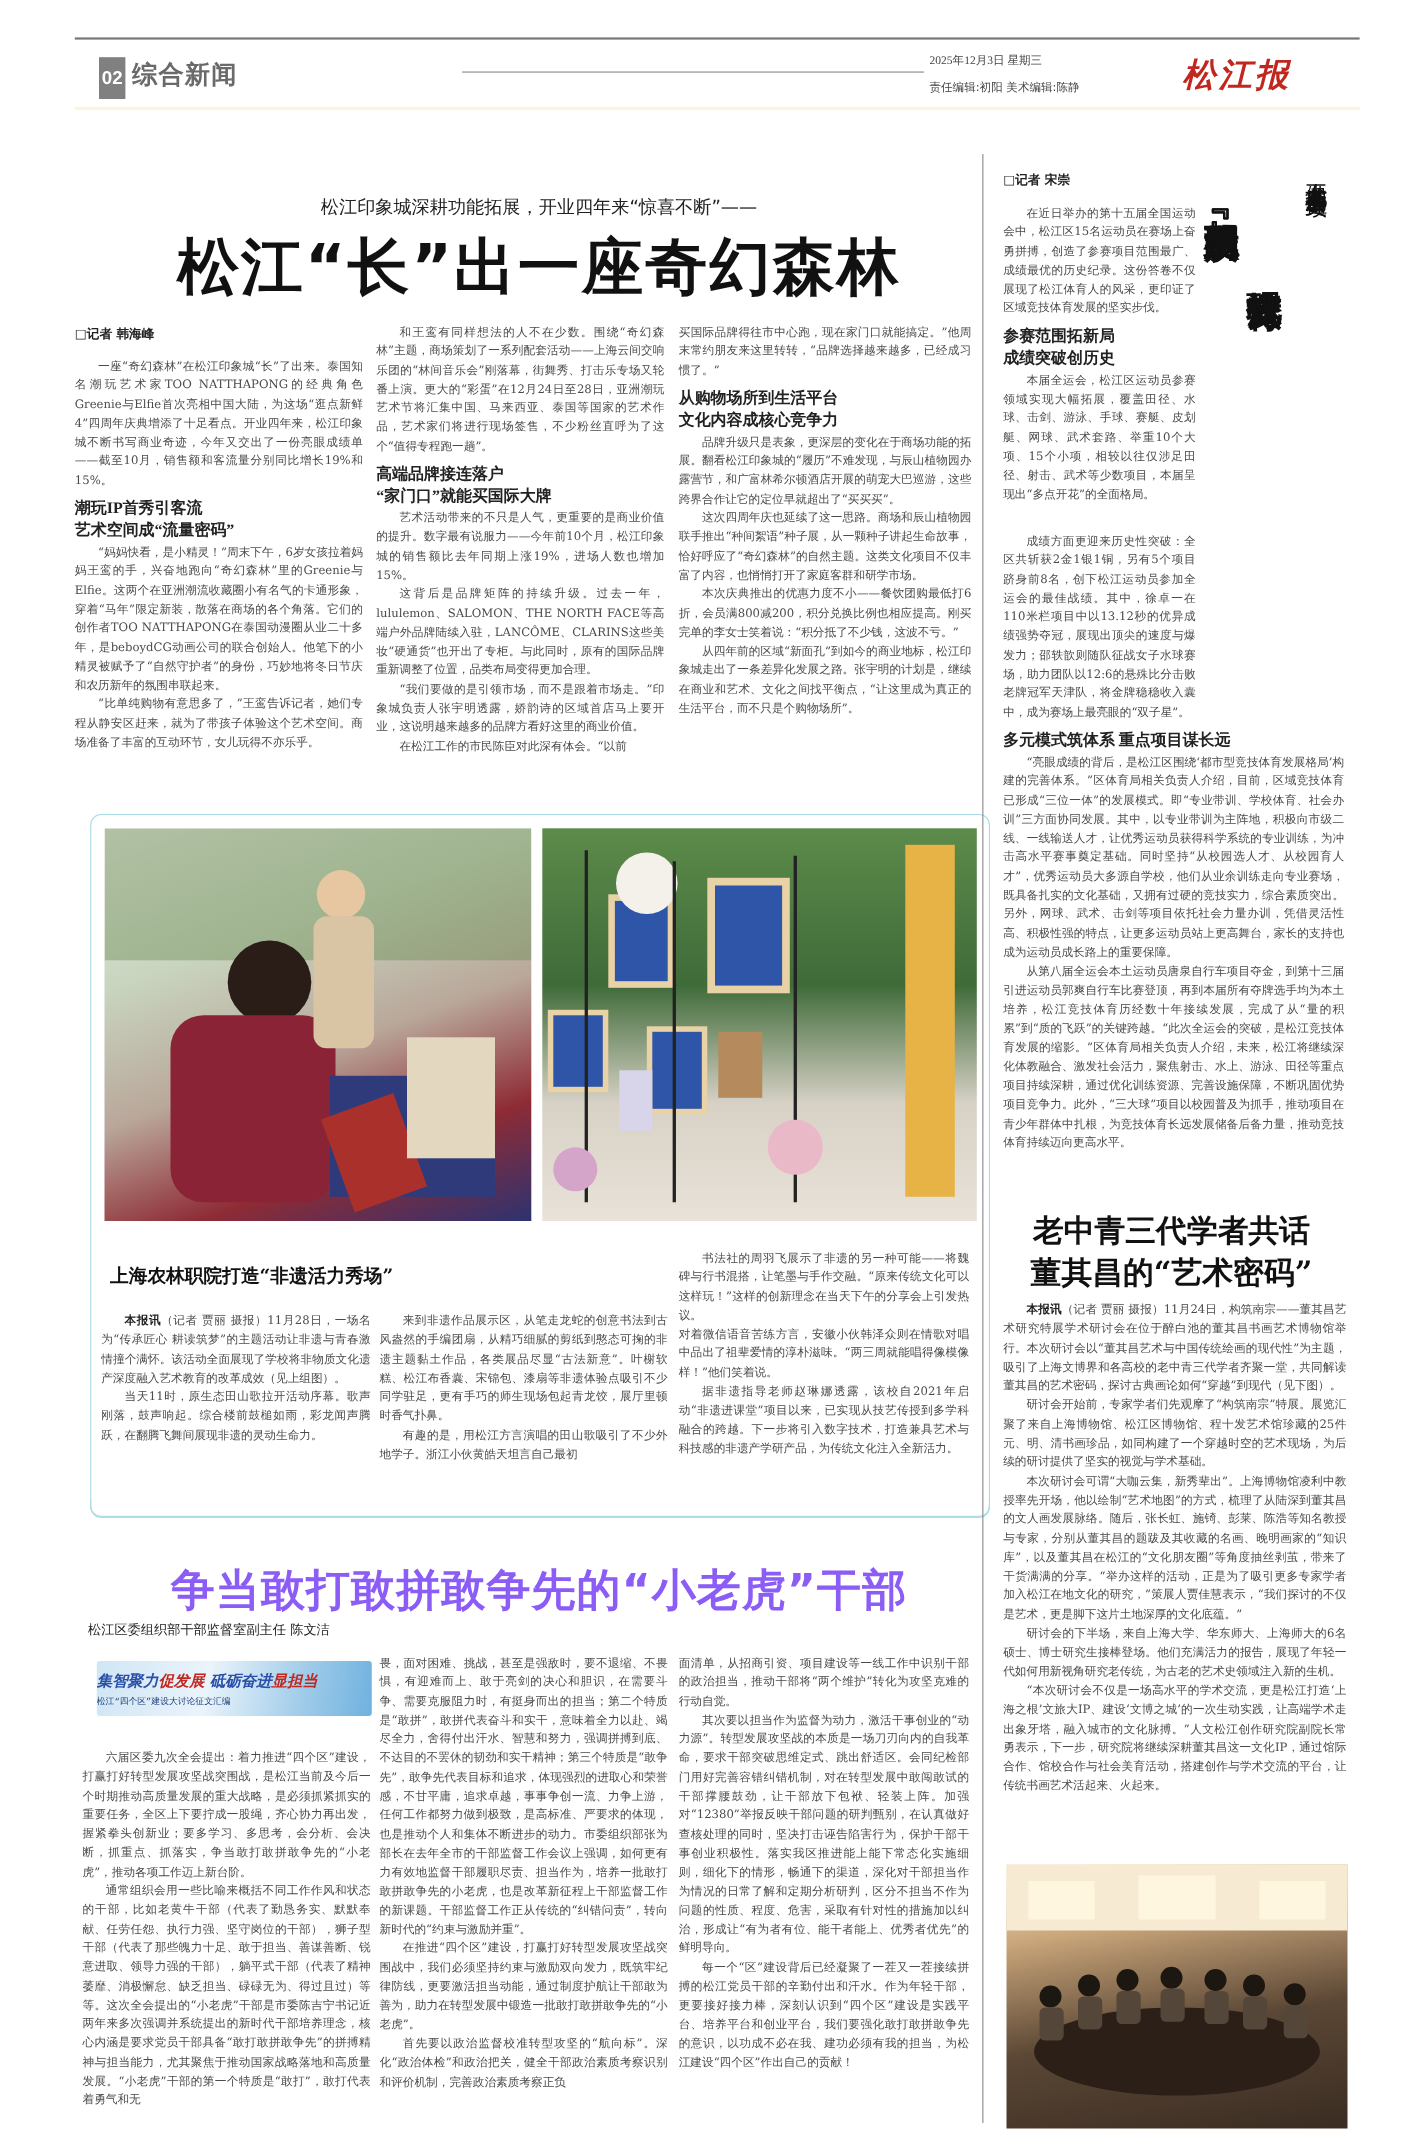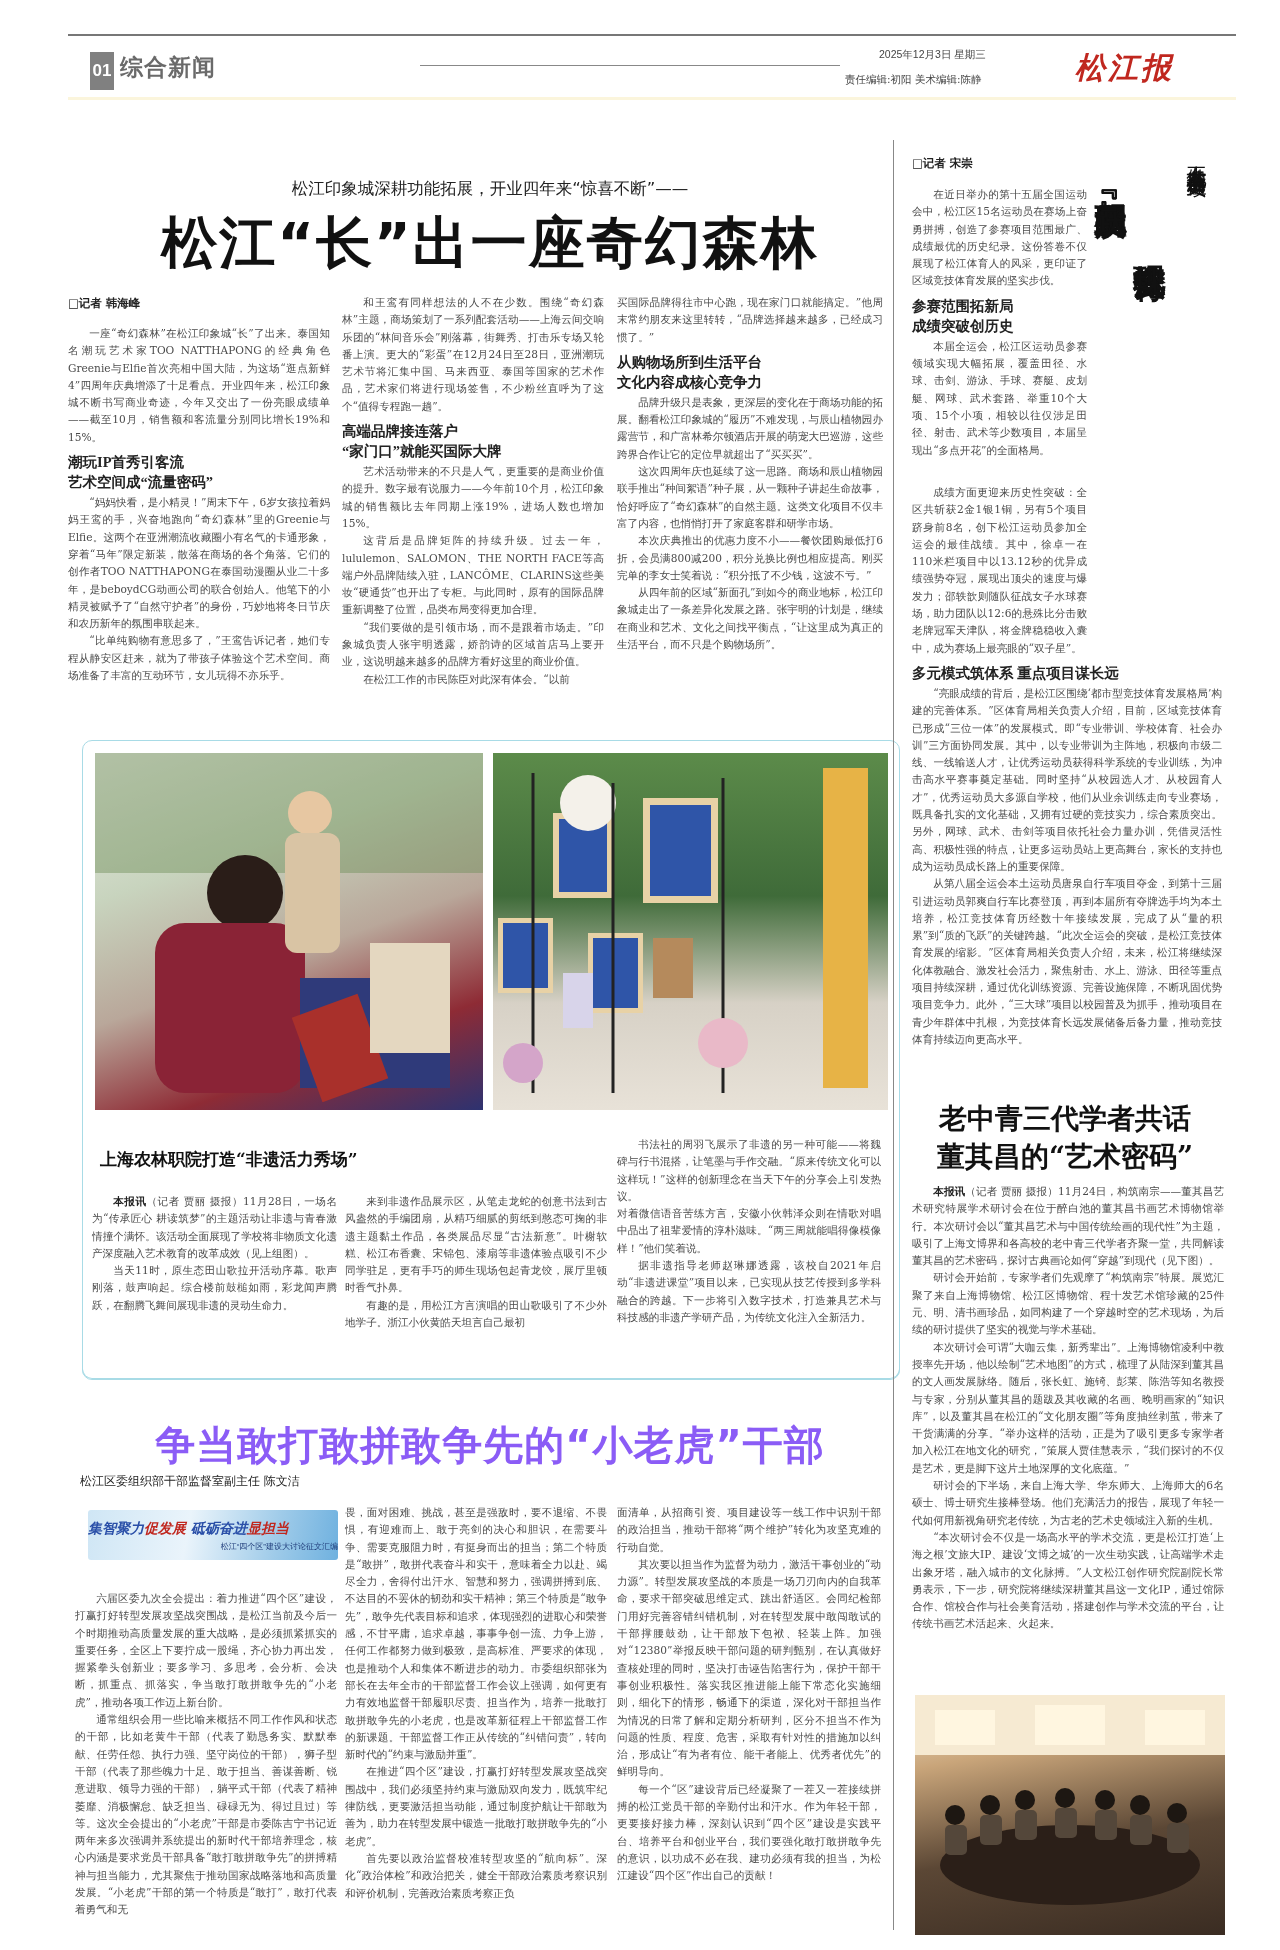--- a/index.html
+++ b/index.html
@@ -11,50 +11,50 @@
   .body-text { font-size: 10.6px; line-height: 17.3px; color: #4a4a4a; text-align: justify; }
   .body-text p { text-indent: 2em; }
   .subhead { font-family: Liberation Serif, serif; font-weight: bold; font-size: 14.5px; line-height: 20px; color: #222; margin: 6px 0 2px; }
   .byline { font-family: "DejaVu Sans", "Liberation Sans", sans-serif; font-weight: bold; font-size: 11.5px; color: #222; }
   .vrule { position: absolute; width: 1px; background: #888; }
   
   .top-rule { left: 68px; top: 34px; width: 1168px; height: 2px; background: #777; }
   .page-no { left: 90px; top: 52px; width: 24px; height: 38px; background: #808080; color: #fff; font-family: "Liberation Sans", sans-serif; font-weight: bold; font-size: 17px; display:flex; align-items:center; justify-content:center; }
   .section-name { left: 120px; top: 52px; font-size: 23px; font-weight: bold; color: #6a6a6a; letter-spacing: 1px; }
   .hdr-line { left: 420px; top: 65px; width: 420px; height: 1px; background: #888; }
-  .hdr-date { left: 879px; top: 48px; font-size: 10.5px; color: #444; font-family: Liberation Sans, sans-serif; }
+  .hdr-date { left: 845px; top: 48px; font-size: 10.5px; color: #444; font-family: Liberation Serif, serif; }
   .hdr-editor { left: 845px; top: 73px; font-size: 10.5px; color: #444; font-family: "DejaVu Sans", sans-serif; }
   .masthead { left: 1075px; top: 48px; font-size: 30px; font-weight: bold; color: #c0271f; font-style: italic; letter-spacing: 3px; }
   .hdr-band { left: 68px; top: 97px; width: 1168px; height: 3px; background: #fbf5dc; }
   
   .kicker { left: 80px; top: 178px; width: 820px; text-align: center; font-size: 16.5px; color: #222; }
   .headline { left: 80px; top: 206px; width: 820px; text-align: center; font-size: 56px; font-weight: bold; color: #111; letter-spacing: 2px; }
   .photo-box { left: 82px; top: 740px; width: 818px; height: 640px; border: 1.5px solid #a8dbe6; border-radius: 10px; }
   .photo { position:absolute; top: 12px; height: 357px; overflow: hidden; }
   .photo-l { left: 12px; width: 388px; background: linear-gradient(160deg, #e9ebe4 0%, #c8d4be 30%, #b9a79a 55%, #8e2b35 78%, #2d3270 100%); }
   .photo-r { left: 410px; width: 395px; background: linear-gradient(180deg, #5c8b4a 0%, #3f6b39 40%, #d7d1c6 70%, #e8e2d8 100%); }
   .photo-title { left: 100px; top: 1148px; font-size: 17px; font-weight: bold; color: #111; }
   
   .opinion-title { left: 80px; top: 1418px; width: 820px; text-align: center; font-size: 40px; font-weight: bold; color: #8b5cf6; letter-spacing: 1px; }
   .opinion-author { left: 80px; top: 1473px; width: 820px; text-align: left; font-size: 12px; color: #222; }
   .banner { left: 88px; top: 1510px; width: 250px; height: 50px; border-radius: 3px; background: linear-gradient(100deg, #cfe6f5 0%, #eaf4fb 40%, #9fcbe9 75%, #6fb1df 100%); overflow:hidden; }
   .banner-main { position:absolute; left: 0; top: 10px; width: 100%; font-size: 14px; font-weight: bold; font-style: italic; }
   .banner-main .b1 { color: #2a4fa8; }
   .banner-main .b2 { color: #c0271f; }
-  .banner-sub { position:absolute; left:0; top: 31px; width:100%; text-align:right; font-size: 8px; color:#1f3c7a; font-family: Liberation Sans, sans-serif; padding-left: 29px; }
+  .banner-sub { position:absolute; left:0; top: 31px; width:100%; text-align:left; font-size: 8px; color:#1f3c7a; font-family: Liberation Mono, monospace; }
   
   .v-title { writing-mode: vertical-rl; font-weight: bold; color: #111; }
   .right-photo { left: 915px; top: 1695px; width: 310px; height: 240px; background: linear-gradient(170deg, #f3e7cf 0%, #c9a57a 25%, #5b4735 60%, #3a2c22 100%); }
   .right-title { left: 905px; top: 1100px; width: 320px; text-align: center; font-size: 28px; line-height: 38px; font-weight: bold; color: #111; }
 </style>
 </head>
 <body>
 
 <div class="abs top-rule"></div>
-<div class="abs page-no">01</div>
+<div class="abs page-no">02</div>
 <div class="abs section-name">综合新闻</div>
 <div class="abs hdr-line"></div>
 <div class="abs hdr-date">2025年12月3日  星期三</div>
 <div class="abs hdr-editor">责任编辑:初阳  美术编辑:陈静</div>
 <div class="abs masthead serif">松江报</div>
 <div class="abs hdr-band"></div>
 
 <div class="abs kicker sans">松江印象城深耕功能拓展，开业四年来“惊喜不断”——</div>
 <div class="abs headline sans">松江“长”出一座奇幻森林</div>
 

